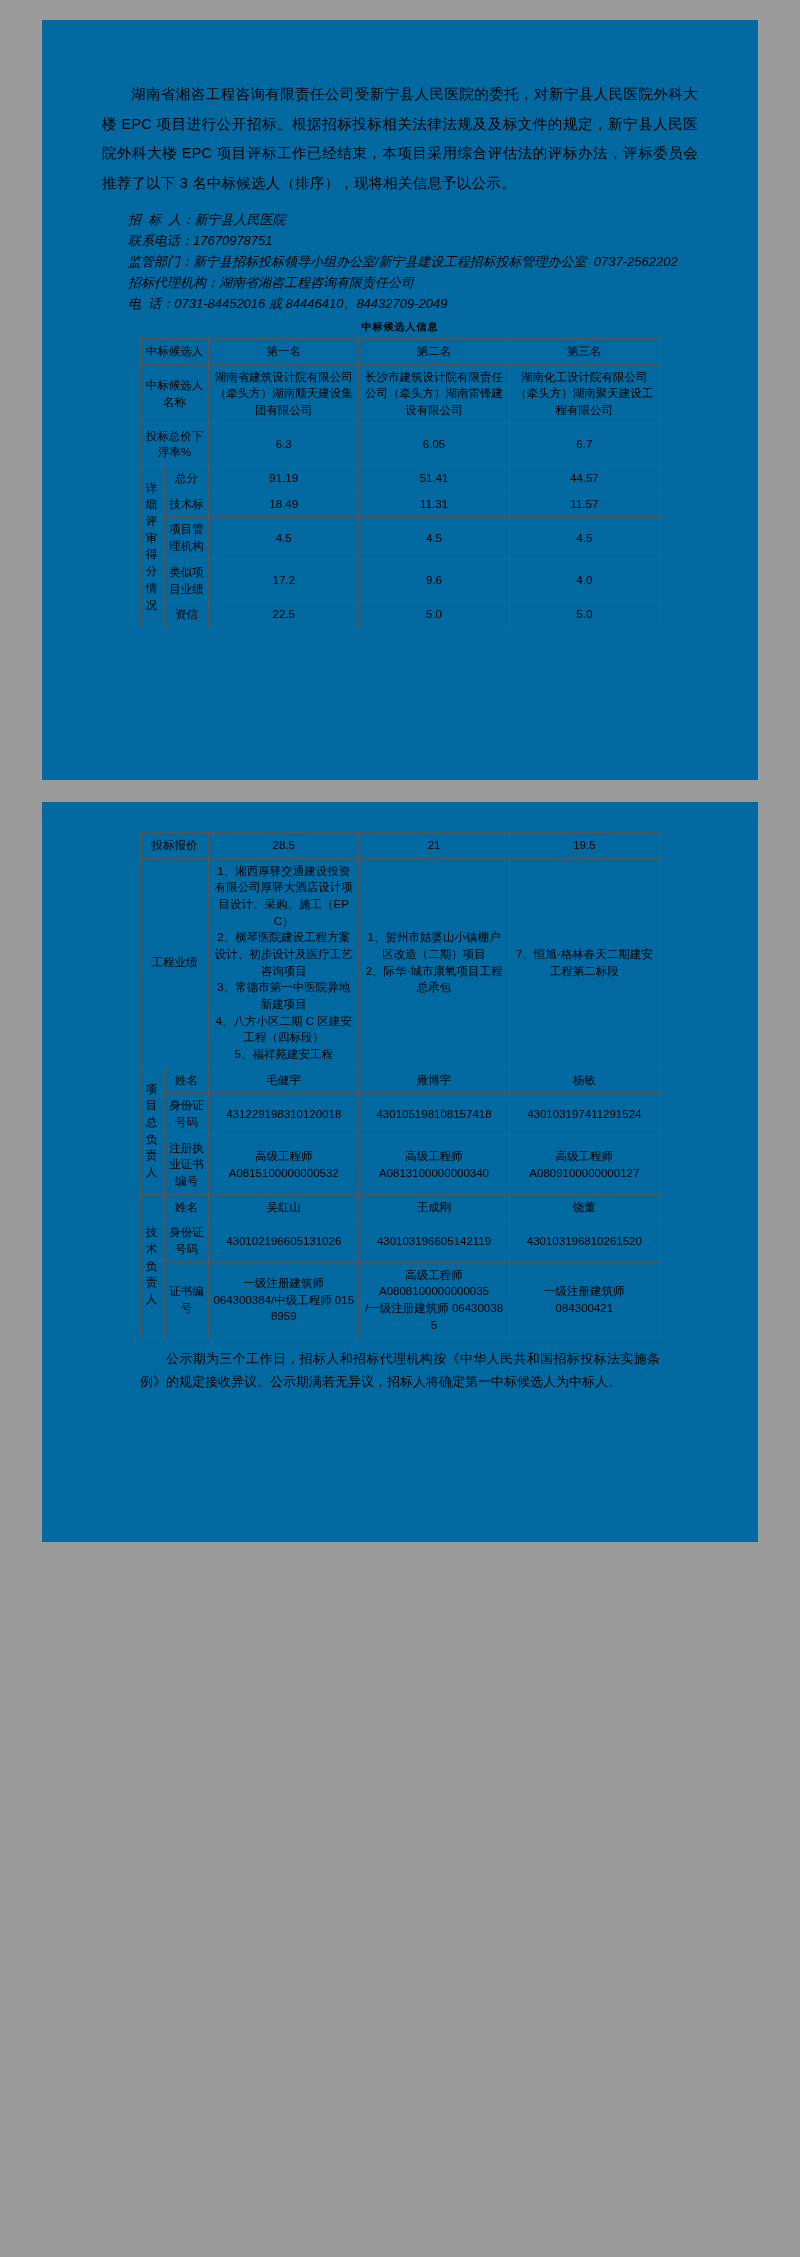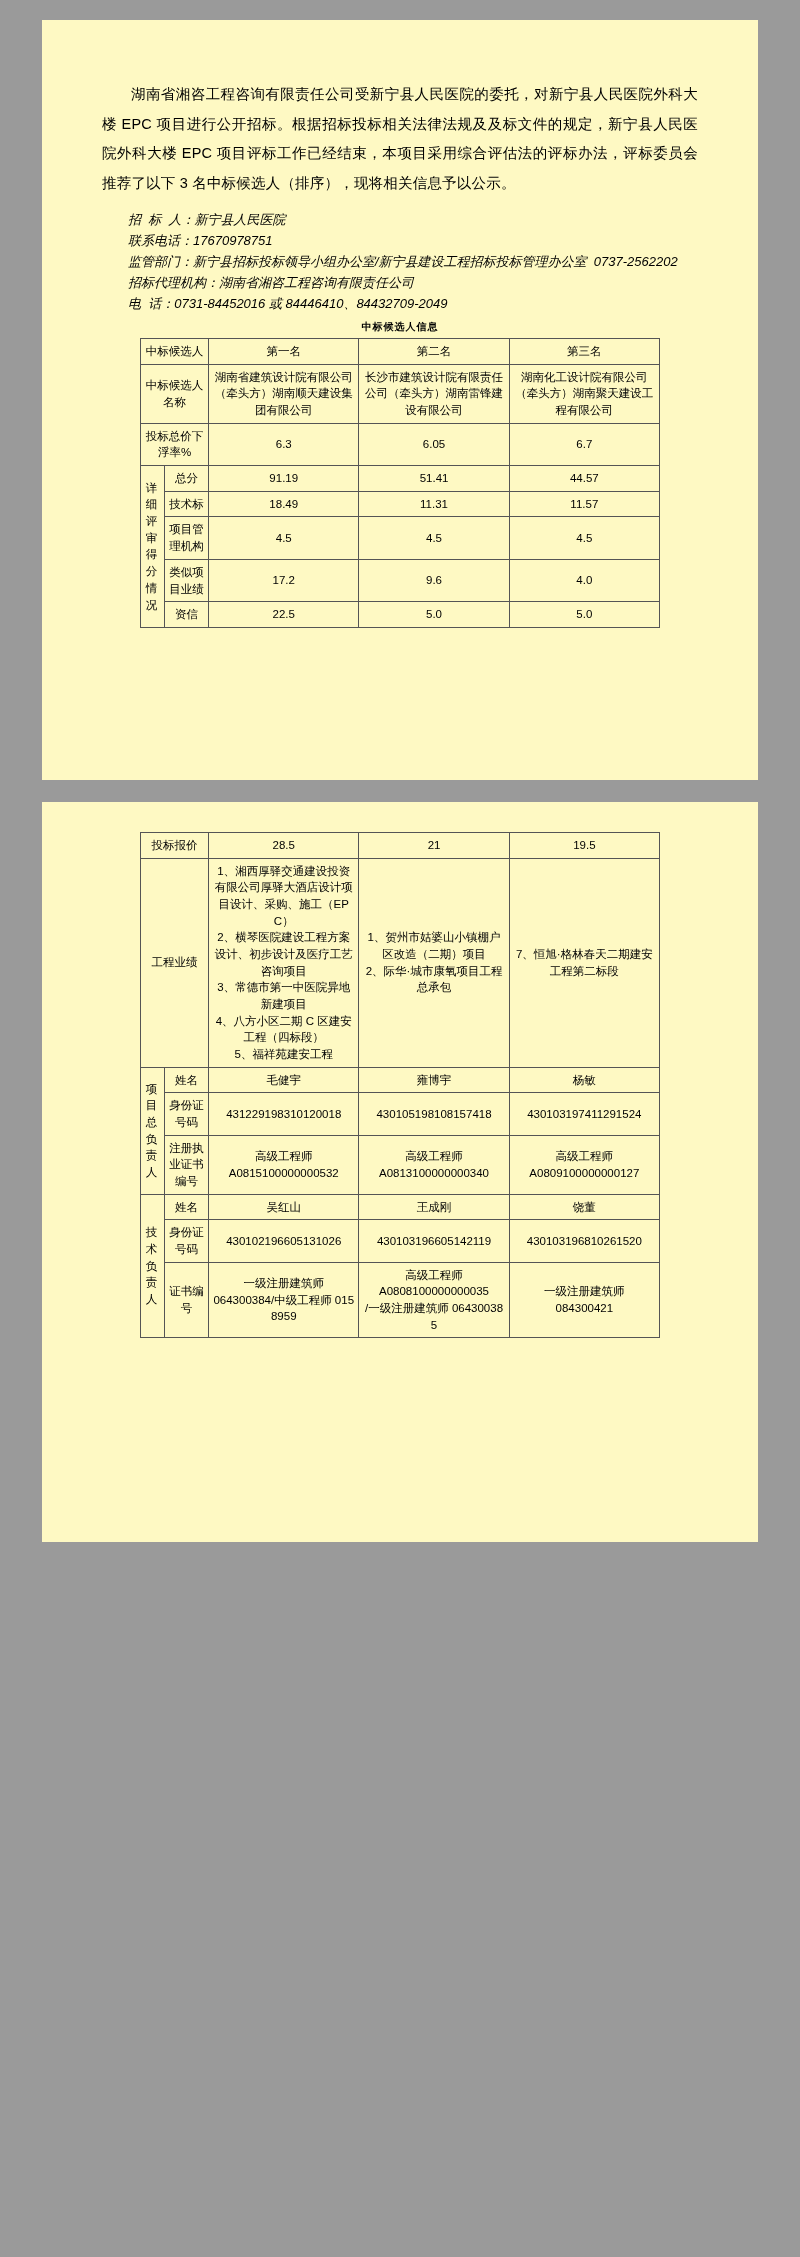--- a/index.html
+++ b/index.html
@@ -5,21 +5,21 @@
   html,body{margin:0;padding:0;}
   body{
     width:800px;
     background:#9a9a9a;
     font-family:"Liberation Sans","DejaVu Sans",sans-serif;
     color:#000;
   }
   .page{
     width:716px;
     margin:0 auto;
-    background:#fef9c3;
+    background:#0369a1;
     box-sizing:border-box;
     position:relative;
   }
   #page1{height:760px;padding:60px 60px 0 60px;margin-top:20px;}
   #page2{height:740px;padding:30px 60px 0 60px;margin-top:22px;}
   .spacer-bottom{height:20px;}
 
   .para{
     font-size:14.5px;
     line-height:2.05;
@@ -226,15 +226,16 @@
 064300384/中级工程师 0158959</td>
         <td style="white-space:pre-line">高级工程师
 A0808100000000035
 /一级注册建筑师 064300385</td>
         <td style="white-space:pre-line">一级注册建筑师
 084300421</td>
       </tr>
     </tbody>
   </table>
 
+  <p class="foot">公示期为三个工作日，招标人和招标代理机构按《中华人民共和国招标投标法实施条例》的规定接收异议。公示期满若无异议，招标人将确定第一中标候选人为中标人。</p>
 </div>
 
 <div class="spacer-bottom"></div>
 
 </body></html>

